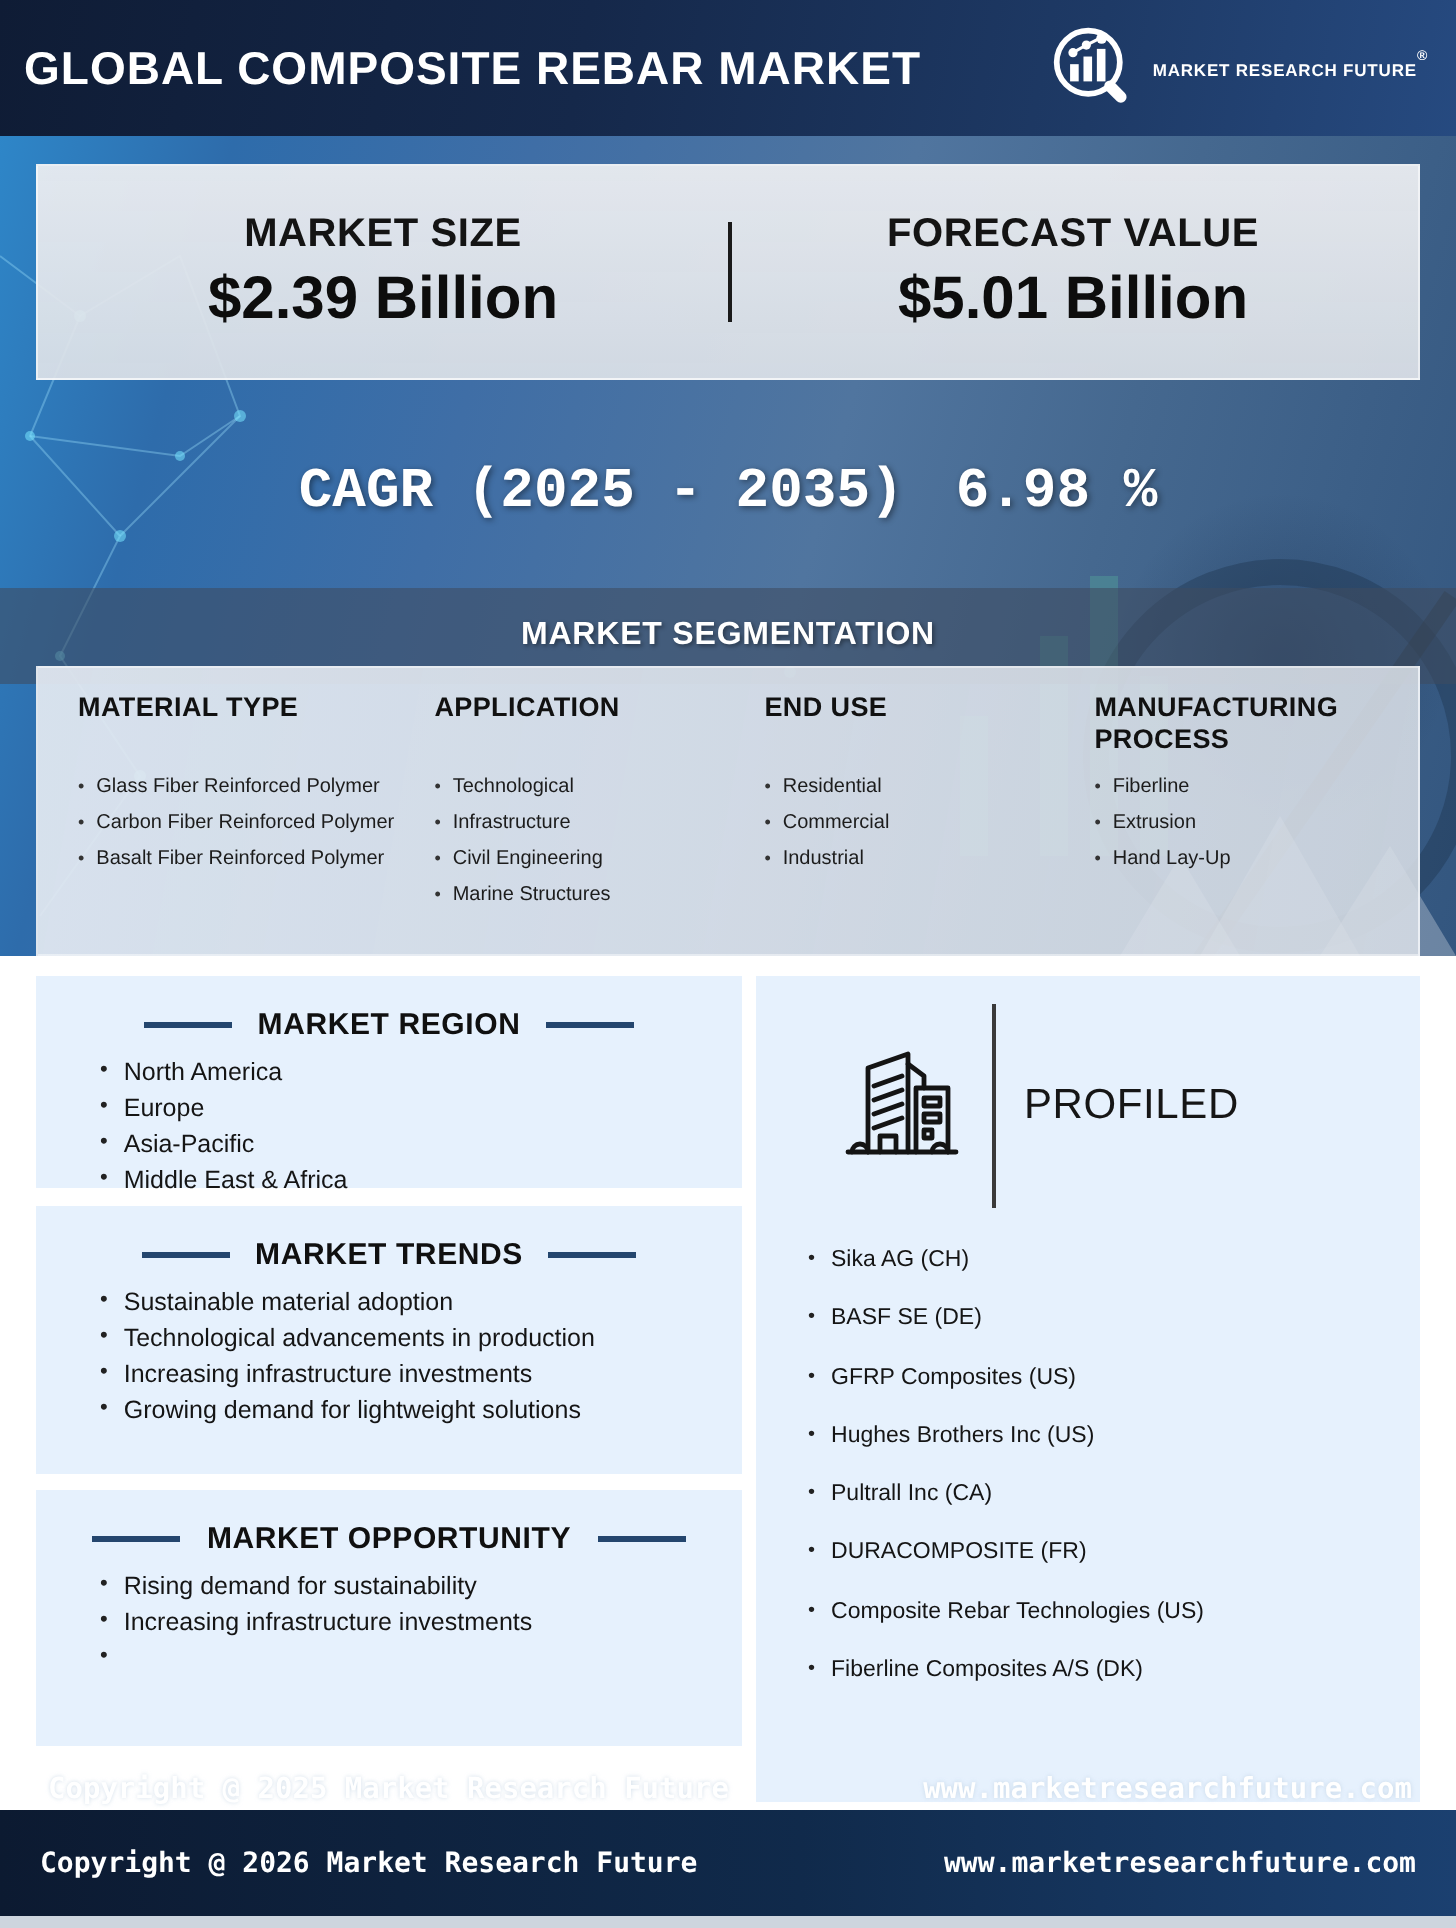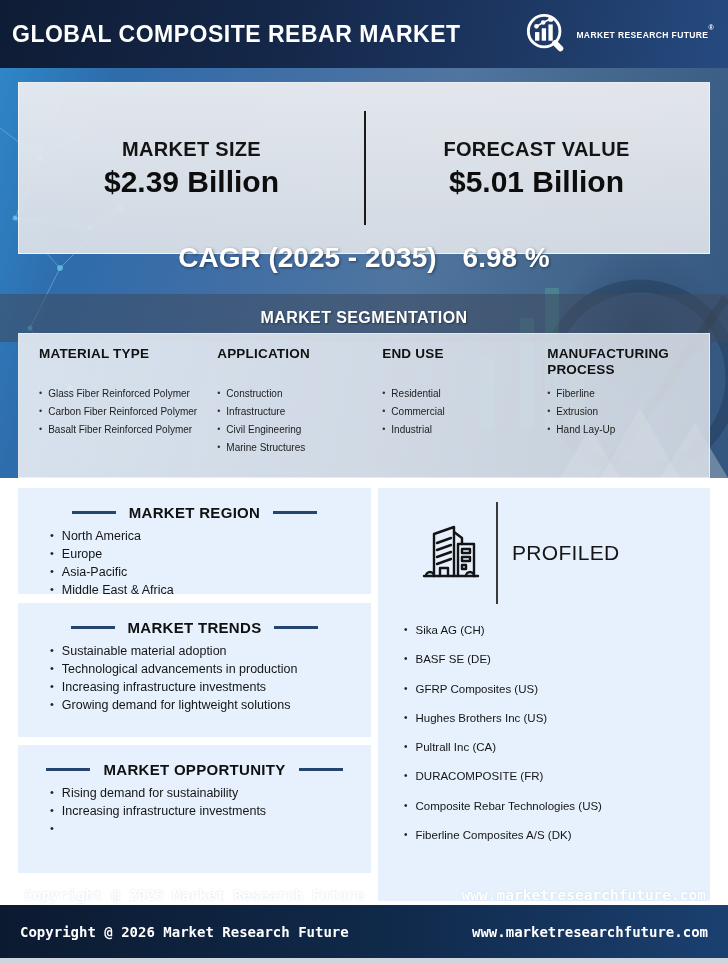--- a/index.html
+++ b/index.html
@@ -28,33 +28,33 @@
 
   
   .photo {
     height:410px; position:relative; overflow:hidden;
     background:
       radial-gradient(circle 120px at 88% 64%, rgba(20,40,70,0.35) 0%, rgba(20,40,70,0.0) 70%),
       linear-gradient(105deg,#2e86c8 0%,#2e6cab 14%,#3f6ea6 32%,#50759f 55%,#45688f 72%,#33567f 100%);
   }
   .photo-decor { position:absolute; inset:0; }
   .panel-hero {
-    position:absolute; left:18px; right:18px; top:14px; height:172px;
+    position:absolute; left:18px; right:18px; top:14px; height:108px;
     background:linear-gradient(180deg, rgba(235,237,241,0.95), rgba(221,226,232,0.92));
     border:1px solid rgba(255,255,255,0.55);
     display:flex;
   }
   .hero-col { flex:1; display:flex; flex-direction:column; align-items:center; justify-content:center; gap:4px; }
   .hero-label { font-size:20px; font-weight:bold; color:#141414; letter-spacing:0.3px; }
   .hero-value { font-size:30px; font-weight:bold; color:#0d0d0d; }
   .hero-divider { position:absolute; left:50%; top:28px; bottom:28px; width:2px; background:#1a1a1a; }
 
   .cagr-row {
-    position:absolute; left:0; right:0; top:154px; height:72px;
-    display:flex; align-items:center; justify-content:center; gap:26px;
+    position:absolute; left:0; right:0; top:142px; height:72px;
+    display:flex; align-items:center; justify-content:center; gap:26px;font-family:Liberation Mono, monospace;
   }
   .cagr-row span {
     color:#ffffff; font-size:28px; font-weight:bold;
     text-shadow:1px 1px 3px rgba(0,0,0,0.45);
   }
   .seg-band {
     position:absolute; left:0; right:0; top:226px; height:48px;
     background:rgba(62,76,96,0.58);
     display:flex; align-items:center; justify-content:center;
   }
@@ -225,21 +225,21 @@
             <span class="blt">•</span>
             <span class="txt">Basalt Fiber Reinforced Polymer</span>
           </li>
         </ul>
     </div>
     <div class="seg-col seg-col-2">
       <div class="seg-head">APPLICATION</div>
       <ul class="seg-list">
           <li>
             <span class="blt">•</span>
-            <span class="txt">Construction</span>
+            <span class="txt">Technological</span>
           </li>
           <li>
             <span class="blt">•</span>
             <span class="txt">Infrastructure</span>
           </li>
           <li>
             <span class="blt">•</span>
             <span class="txt">Civil Engineering</span>
           </li>
           <li>

